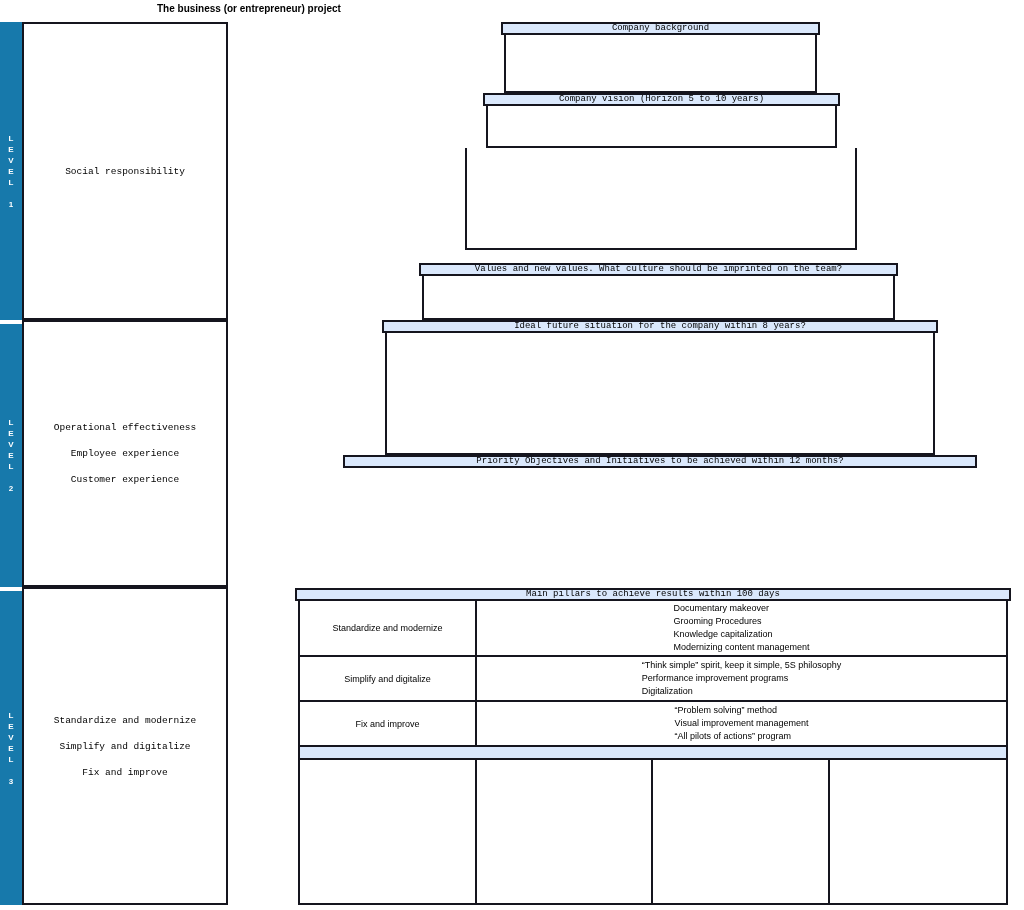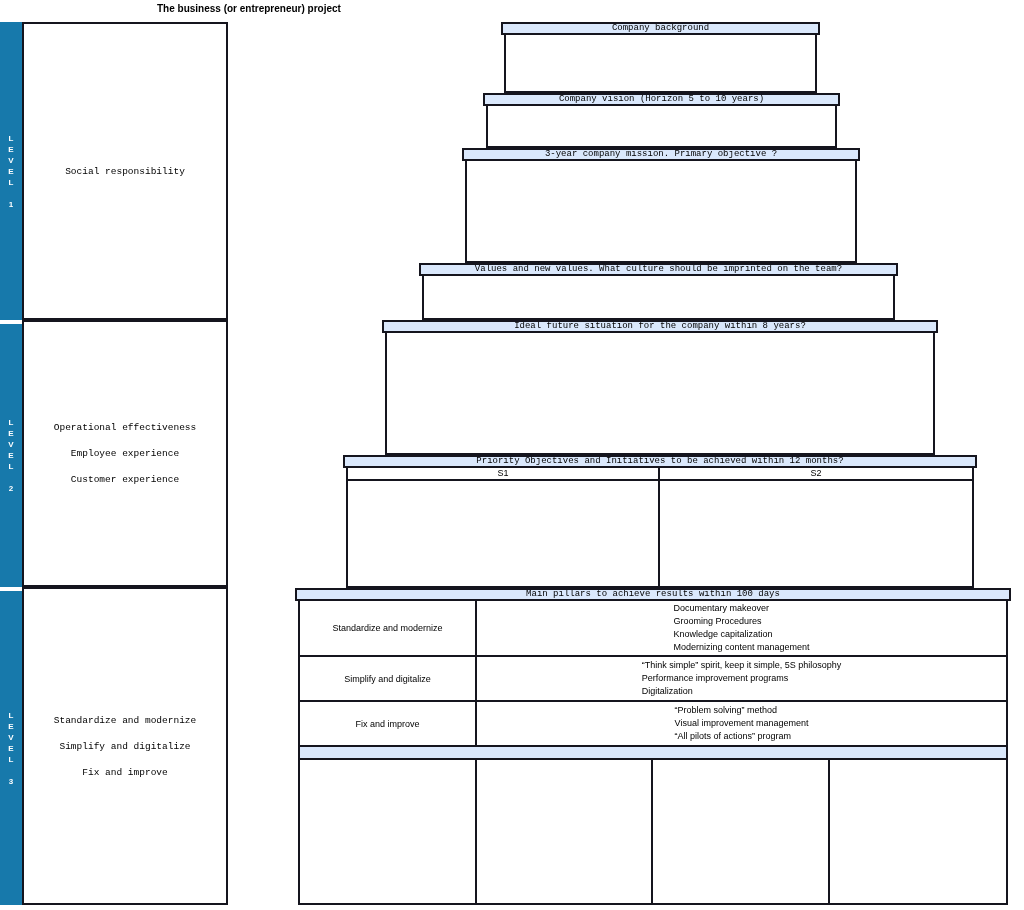--- a/index.html
+++ b/index.html
@@ -104,46 +104,35 @@
     <div class="tier-header">Company background</div>
     <div class="tier-body"></div>
   </div>
 
   <div class="tier t2">
     <div class="tier-header">Company vision (Horizon 5 to 10 years)</div>
     <div class="tier-body"></div>
   </div>
 
   <div class="tier t3">
-    <div class="tier-header">3-year company mission. Primary objective ?</div>
     <div class="tier-body"></div>
   </div>
 
   <div class="tier t4">
     <div class="tier-header">Values and new values. What culture should be imprinted on the team?</div>
     <div class="tier-body"></div>
   </div>
 
   <div class="tier t5">
     <div class="tier-header">Ideal future situation for the company within 8 years?</div>
     <div class="tier-body"></div>
   </div>
 
   <div class="tier t6">
     <div class="tier-header">Priority Objectives and Initiatives to be achieved within 12 months?</div>
-    <div class="t6-grid">
-      <div class="t6-labels">
-        <div class="cell div-r">S1</div>
-        <div class="cell">S2</div>
-      </div>
-      <div class="t6-body">
-        <div class="div-r"></div>
-        <div></div>
-      </div>
-    </div>
   </div>
 
   <div class="tier t7">
     <div class="tier-header">Main pillars to achieve results within 100 days</div>
     <div class="t7-grid">
       <div class="pillar-row h56">
         <div class="pillar-name">Standardize and modernize</div>
         <div class="pillar-details">Documentary makeover
 Grooming Procedures
 Knowledge capitalization

